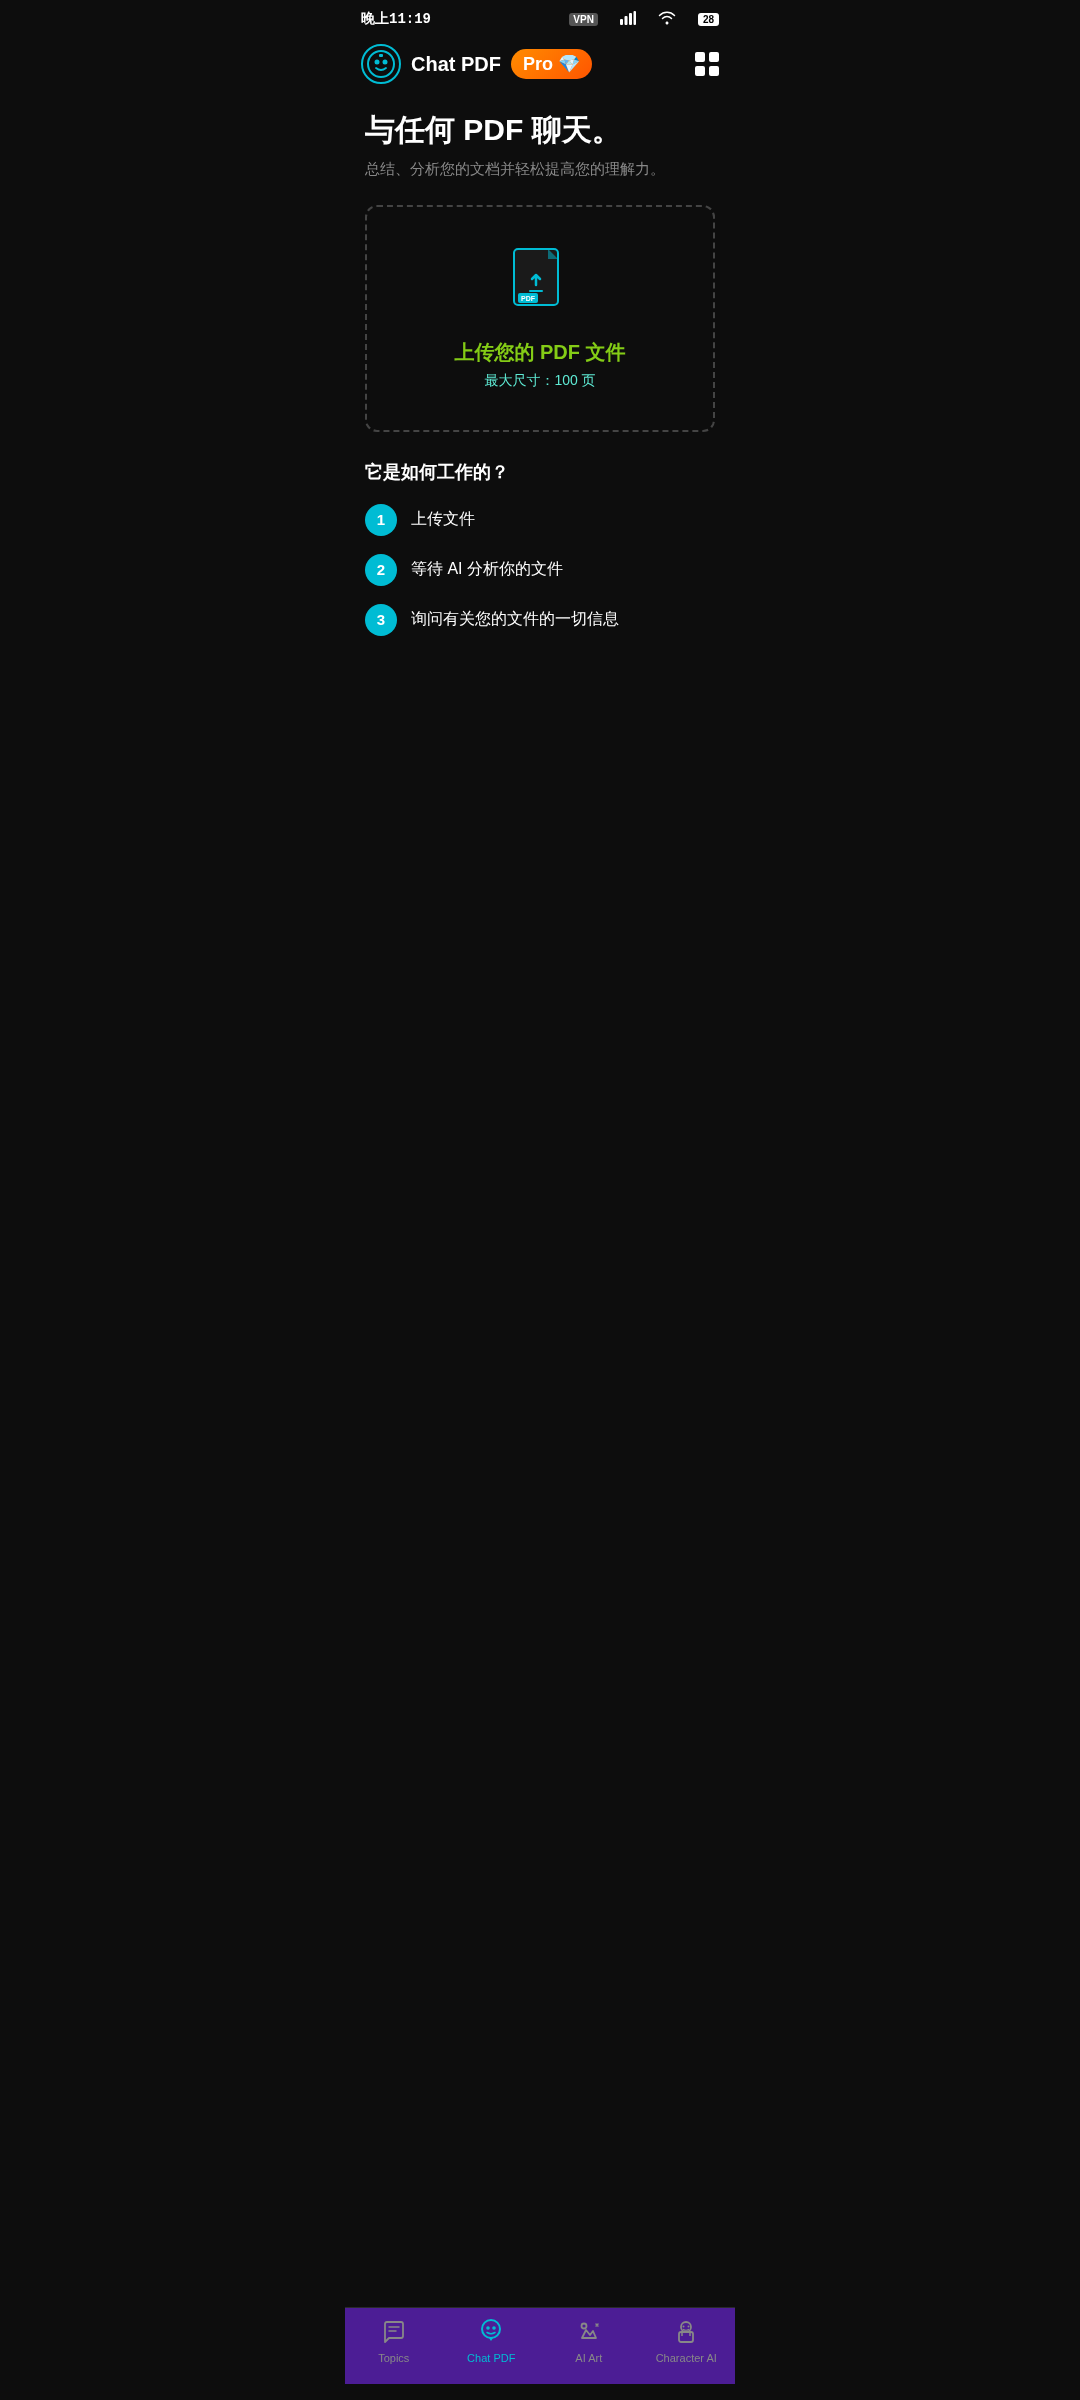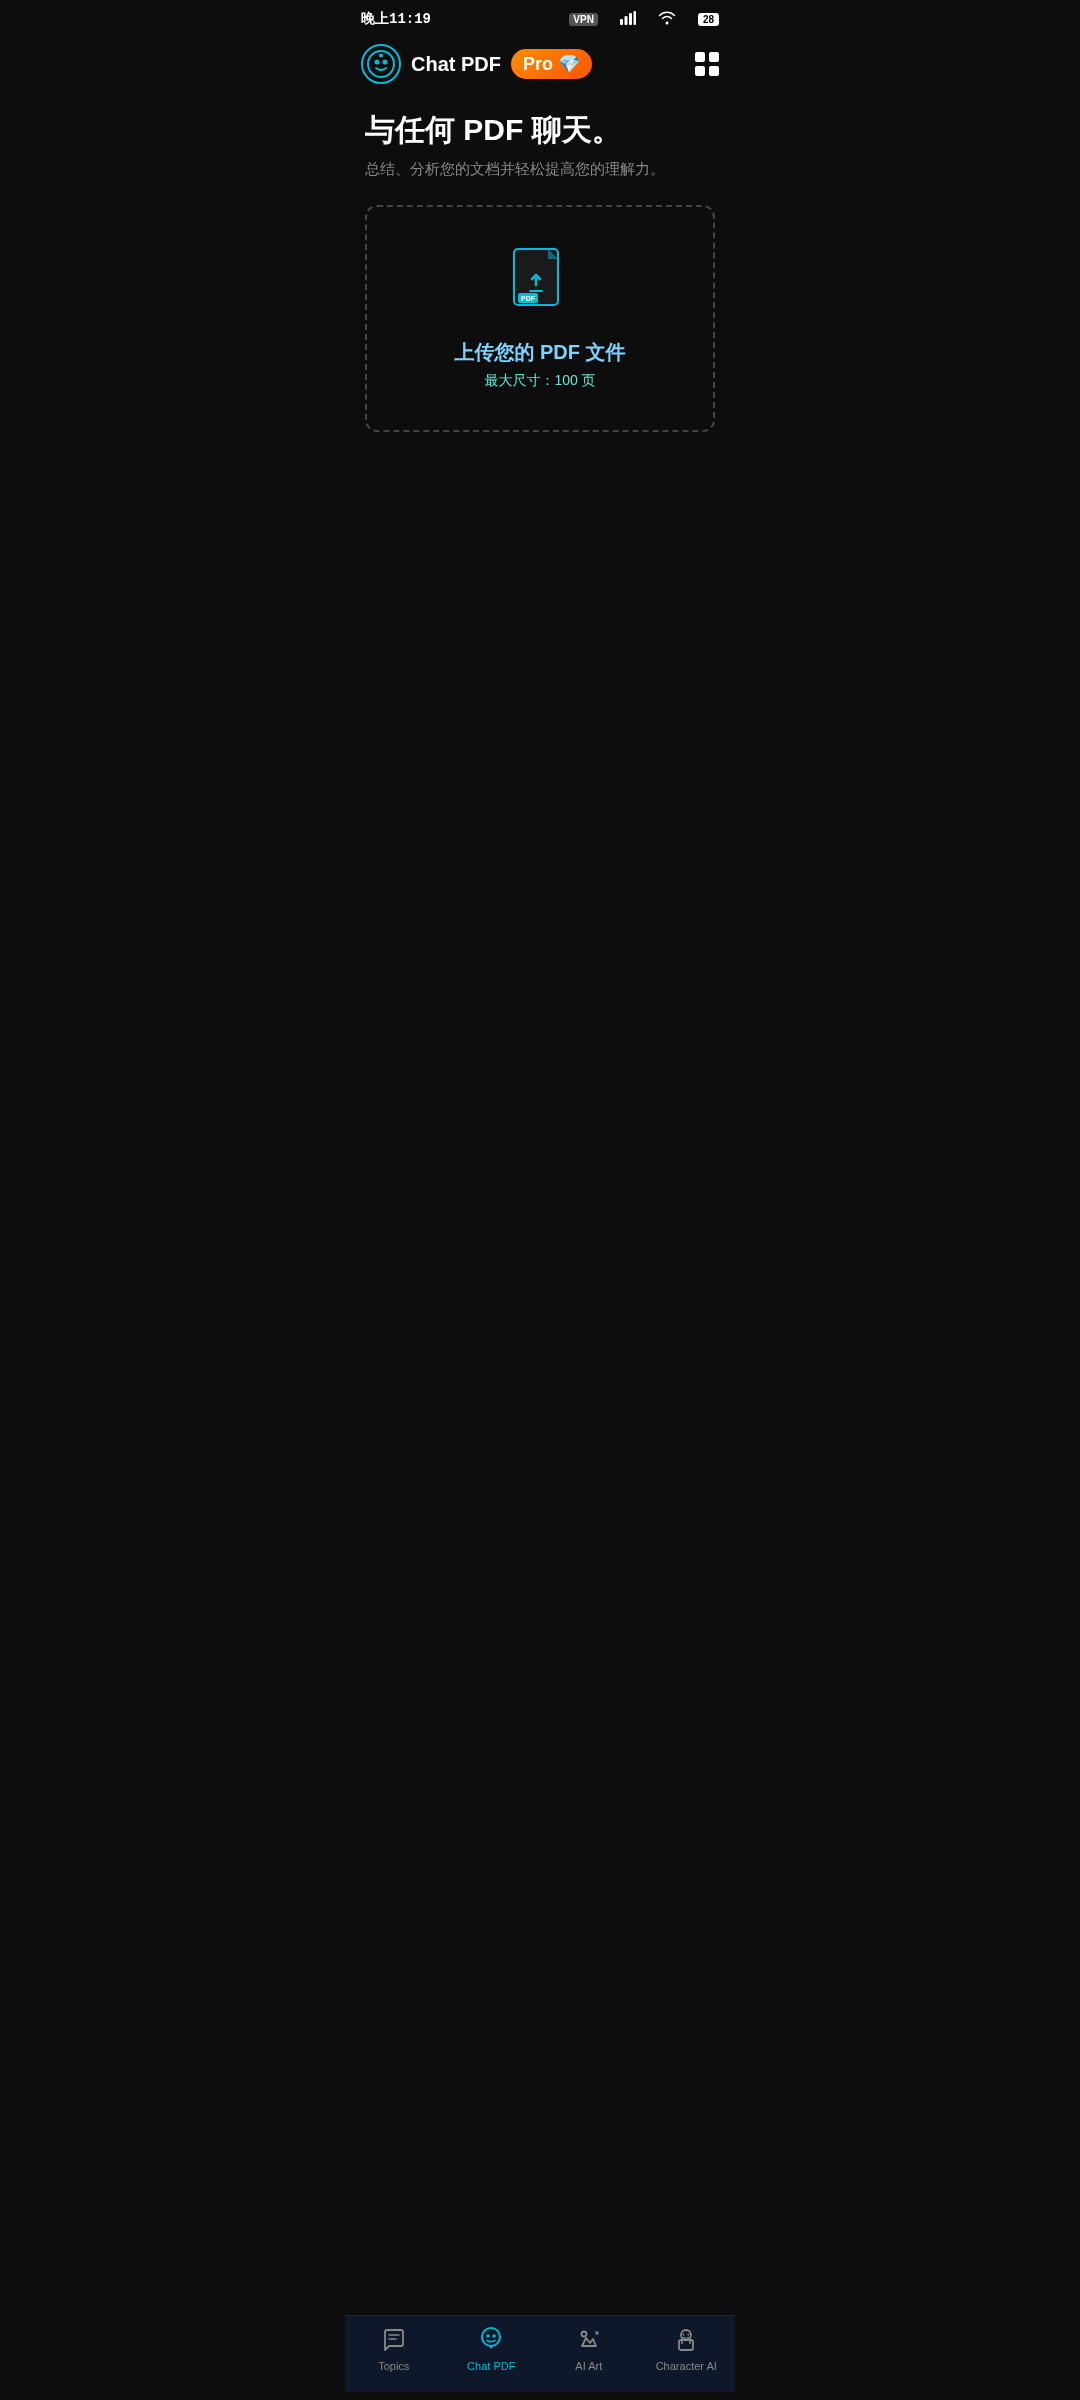--- a/index.html
+++ b/index.html
@@ -141,21 +141,21 @@
       margin-bottom: 16px;
       position: relative;
     }
     .pdf-icon {
       width: 60px;
       height: 72px;
     }
     .upload-title {
       font-size: 20px;
       font-weight: 700;
-      color: #7dd3fc;
+      color: #84cc16;
       margin-bottom: 6px;
     }
     .upload-subtitle {
       font-size: 14px;
       color: #5eead4;
     }
 
     
     .section-title {
       font-size: 18px;
@@ -187,25 +187,25 @@
       flex-shrink: 0;
     }
     .step-text {
       font-size: 16px;
       color: #ffffff;
     }
 
     
     .bottom-nav {
       position: fixed;
-      bottom: 8px;
+      bottom: 16px;
       left: 50%;
       transform: translateX(-50%);
       width: 390px;
-      background: #0f172a;
+      background: #4c1d95;
       display: flex;
       justify-content: space-around;
       align-items: center;
       padding: 10px 0 20px;
       border-top: 1px solid #2a2a2a;
     }
     .nav-item {
       display: flex;
       flex-direction: column;
       align-items: center;
@@ -295,20 +295,37 @@
         <line x1="20" y1="44" x2="32" y2="44" stroke="#00bcd4" stroke-width="2" stroke-linecap="round"></line>
 
         <rect x="8" y="46" width="20" height="10" rx="2" fill="#00bcd4"></rect>
         <text x="18" y="54" text-anchor="middle" fill="white" font-size="7" font-weight="bold">PDF</text>
       </svg>
     </div>
     <div class="upload-title">上传您的 PDF 文件</div>
     <div class="upload-subtitle">最大尺寸：100 页</div>
   </div>
 
+  <div>
+    <h2 class="section-title">它是如何工作的？</h2>
+    <div class="steps-list" id="steps-container">
+    <div class="step-item">
+      <div class="step-number">1</div>
+      <span class="step-text">上传文件</span>
+    </div>
+        <div class="step-item">
+      <div class="step-number">2</div>
+      <span class="step-text">等待 AI 分析你的文件</span>
+    </div>
+        <div class="step-item">
+      <div class="step-number">3</div>
+      <span class="step-text">询问有关您的文件的一切信息</span>
+    </div>
+      </div>
+  </div>
 </div>
 
 <nav class="bottom-nav">
 
   <div class="nav-item">
     <div class="nav-icon">
       <svg width="26" height="26" viewBox="0 0 26 26" fill="none">
         <path d="M4 6 Q4 4 6 4 L20 4 Q22 4 22 6 L22 18 Q22 20 20 20 L8 20 L4 24 Z" stroke="#888" stroke-width="1.8" fill="none" stroke-linejoin="round"></path>
         <line x1="8" y1="9" x2="18" y2="9" stroke="#888" stroke-width="1.5" stroke-linecap="round"></line>
         <line x1="8" y1="13" x2="15" y2="13" stroke="#888" stroke-width="1.5" stroke-linecap="round"></line>

